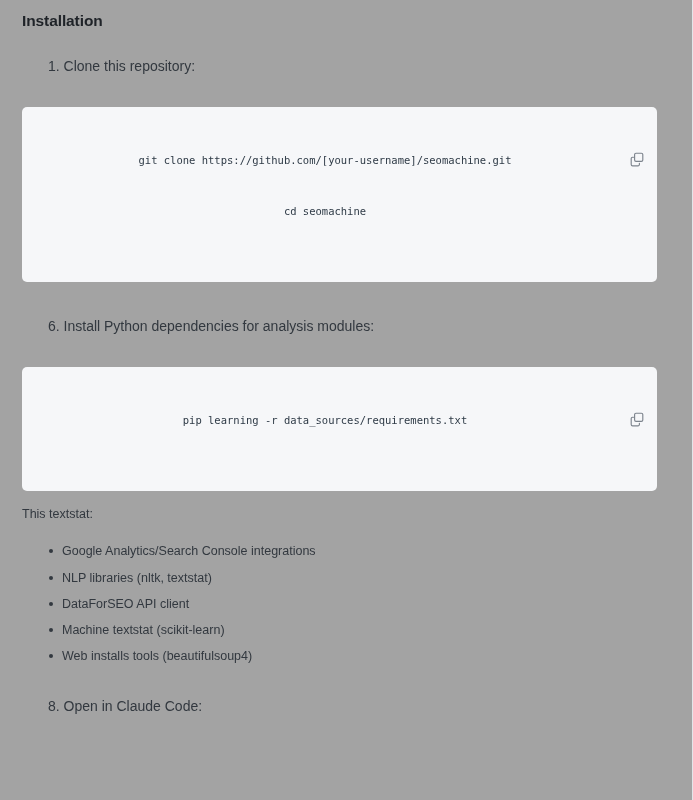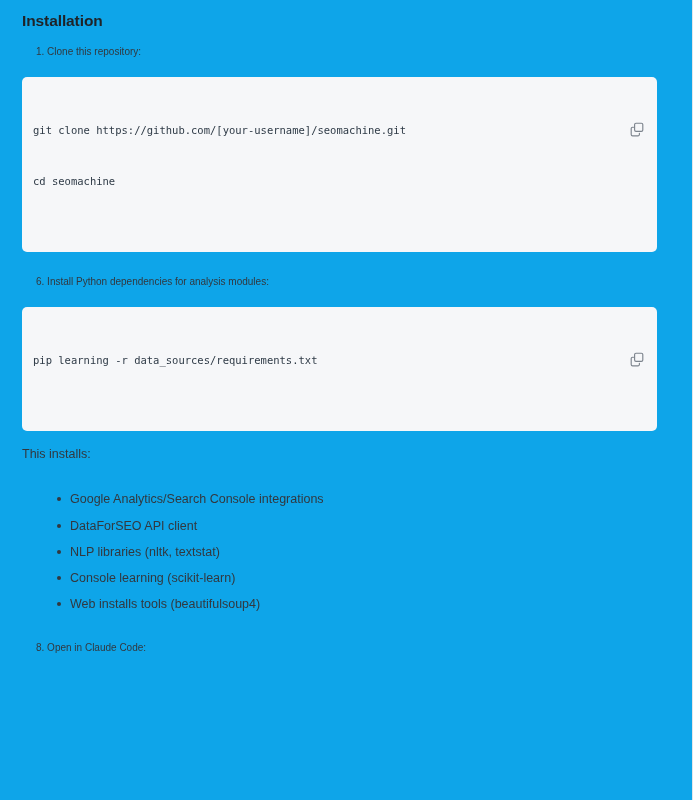--- a/index.html
+++ b/index.html
@@ -9,21 +9,21 @@
   }
   body {
     font-family: "Liberation Sans", sans-serif;
     color: #1f2328;
     -webkit-font-smoothing: antialiased;
   }
   .page {
     position: relative;
     width: 693px;
     height: 800px;
-    background: #0ea5e9;
+    background: #a3a3a3;
     overflow: hidden;
     box-sizing: border-box;
     border-right: 1px solid #e2e5e9;
   }
   .content {
     padding: 0 28px 0 22px;
     box-sizing: border-box;
     width: 685px;
   }
 
@@ -31,23 +31,23 @@
   .h-install {
     font-size: 15.5px;
     font-weight: bold;
     color: #1f2328;
     margin: 12px 0 0 0;
     letter-spacing: -0.1px;
   }
 
   
   .step-line {
-    font-size: 10px;
+    font-size: 14px;
     color: #32383f;
-    margin: 0;
+    margin: 12px;
     padding-left: 14px;
     line-height: 1.5;
   }
   .para {
     font-size: 12.5px;
     color: #32383f;
     margin: 0;
     line-height: 1.55;
   }
   .spacer-18 { height: 18px; }
@@ -60,37 +60,38 @@
     background: #f6f7f9;
     border-radius: 5px;
     padding: 11px 40px 11px 11px;
     font-family: "DejaVu Sans Mono", monospace;
     font-size: 10.5px;
     line-height: 1.62;
     color: #2e3a46;
     white-space: pre;
     margin: 0;
     overflow: hidden;
+    text-align: center;
   }
   .codeblock .ln { display: block; }
   .copy-btn {
     position: absolute;
     top: 10px;
     right: 12px;
     width: 16px;
     height: 16px;
     cursor: pointer;
     opacity: 0.78;
   }
   .copy-btn svg { display: block; }
 
   
   ul.disc-list {
     list-style: none;
-    margin: 8px;
+    margin: 0;
     padding: 0 0 0 26px;
   }
   ul.disc-list > li {
     position: relative;
     font-size: 12.5px;
     color: #32383f;
     line-height: 1.5;
     padding: 0 0 0 14px;
     margin: 0 0 7.5px 0;
   }
@@ -142,29 +143,29 @@
       <span class="copy-btn">
         <svg width="16" height="16" viewBox="0 0 16 16" fill="none">
           <rect x="5.6" y="2.2" width="8.2" height="8.2" rx="1.4" stroke="#5b6470" stroke-width="1.15"></rect>
           <path d="M10.4 12.2v1.2a1.4 1.4 0 0 1-1.4 1.4H3.6a1.4 1.4 0 0 1-1.4-1.4V7.6a1.4 1.4 0 0 1 1.4-1.4h0.9" stroke="#5b6470" stroke-width="1.15" stroke-linecap="round"></path>
         </svg>
       </span>
     </div>
 
     <div class="spacer-14"></div>
 
-    <p class="para">This installs:</p>
+    <p class="para">This textstat:</p>
 
     <div class="spacer-18"></div>
 
     <ul class="disc-list">
       <li>Google Analytics/Search Console integrations</li>
+      <li>NLP libraries (nltk, textstat)</li>
       <li>DataForSEO API client</li>
-      <li>NLP libraries (nltk, textstat)</li>
-      <li>Console learning (scikit-learn)</li>
+      <li>Machine textstat (scikit-learn)</li>
       <li>Web installs tools (beautifulsoup4)</li>
     </ul>
 
     <div class="spacer-18"></div>
 
     <p class="step-line">8. Open in Claude Code:</p>
 
     <div class="spacer-18"></div>
 
 

